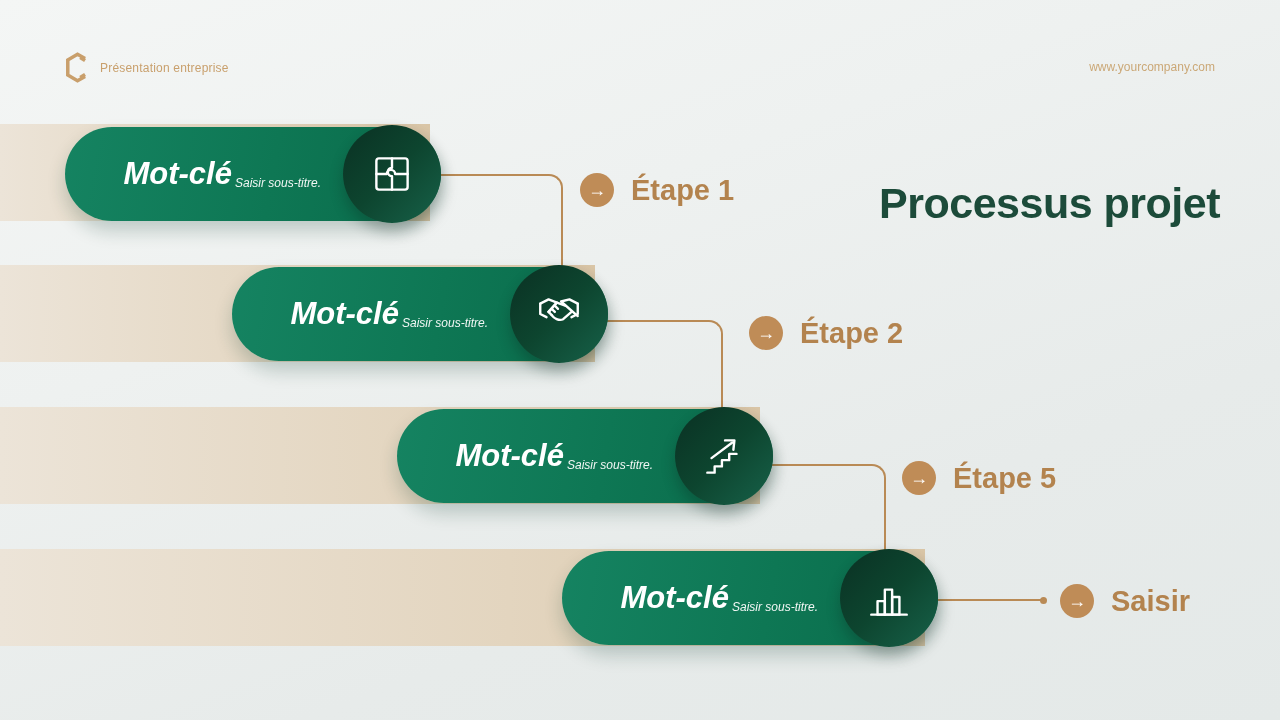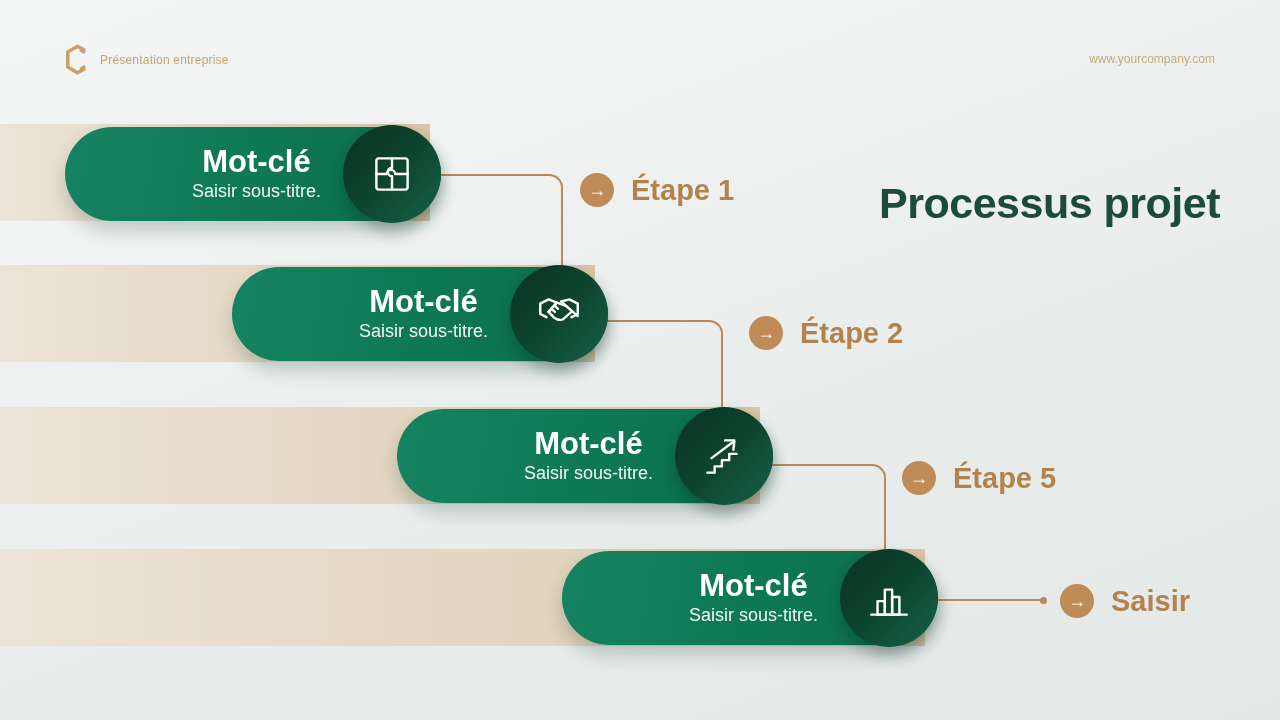--- a/index.html
+++ b/index.html
@@ -5,21 +5,21 @@
   * { margin:0; padding:0; box-sizing:border-box; }
   html,body { width:1280px; height:720px; }
   body { font-family:"Liberation Sans", sans-serif; }
 
   .slide {
     position:relative; width:1280px; height:720px; overflow:hidden;
     background:linear-gradient(160deg,#f4f6f5 0%, #eef1f0 35%, #e7ebea 70%, #e4e9e8 100%);
   }
 
   
-  .header { position:absolute; top:0; left:0; width:100%; height:90px; }
+  .header { position:absolute; top:8px; left:0; width:100%; height:90px; }
   .brand { position:absolute; left:64px; top:44px; display:flex; align-items:center; gap:9px; }
   .brand svg { width:27px; height:31px; display:block; }
   .brand-label { font-size:12px; letter-spacing:.2px; color:#c9a06d; }
   .website { position:absolute; right:65px; top:52px; font-size:12px; color:#cba877; text-decoration:none; }
 
   
   .slide-title {
     position:absolute; top:179px; right:60px;
     font-size:43px; font-weight:700; color:#1c4b3a; letter-spacing:-0.5px;
   }
@@ -37,23 +37,23 @@
     position:absolute; width:376px; height:94px; border-radius:47px;
     background:linear-gradient(100deg,#158361 0%, #0e7754 55%, #0a6b4b 100%);
     box-shadow:0 10px 18px rgba(15,60,45,.22);
     display:flex; align-items:center; justify-content:flex-end;
   }
   .pill.p1 { left:65px;  top:127px; }
   .pill.p2 { left:232px; top:267px; }
   .pill.p3 { left:397px; top:409px; }
   .pill.p4 { left:562px; top:551px; }
 
-  .pill-text { display:flex; flex-direction:column; align-items:center; gap:3px; margin-right:120px; }
+  .pill-text { display:flex; flex-direction:row; align-items:flex-end; gap:3px; margin-right:120px;font-style:italic; }
   .pill-keyword { font-size:31px; font-weight:700; color:#ffffff; line-height:1.05; }
-  .pill-subtitle { font-size:18px; font-weight:400; color:#f2f7f5; line-height:1.1; }
+  .pill-subtitle { font-size:12px; font-weight:400; color:#f2f7f5; line-height:1.1; }
 
   .pill-circle {
     position:absolute; right:0; top:50%; transform:translateY(-50%);
     width:98px; height:98px; border-radius:50%;
     background:linear-gradient(135deg,#0a3123 0%, #0d452f 50%, #176149 100%);
     box-shadow:0 8px 14px rgba(10,40,30,.30);
     display:flex; align-items:center; justify-content:center;
   }
   .pill-circle svg { width:50px; height:50px; display:block; }
 

